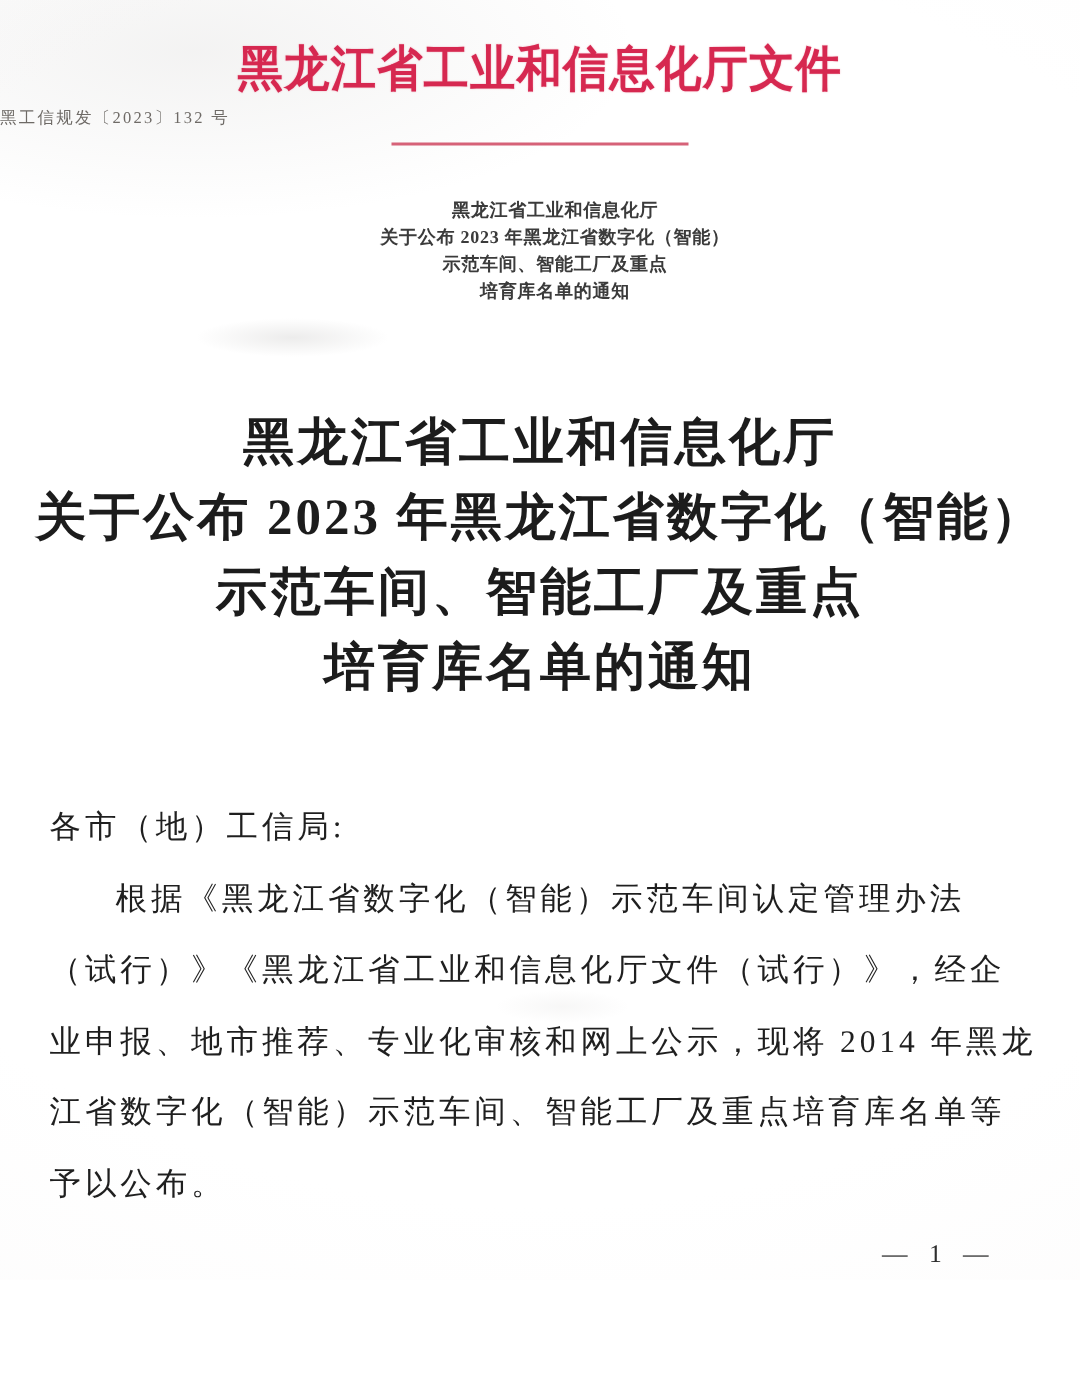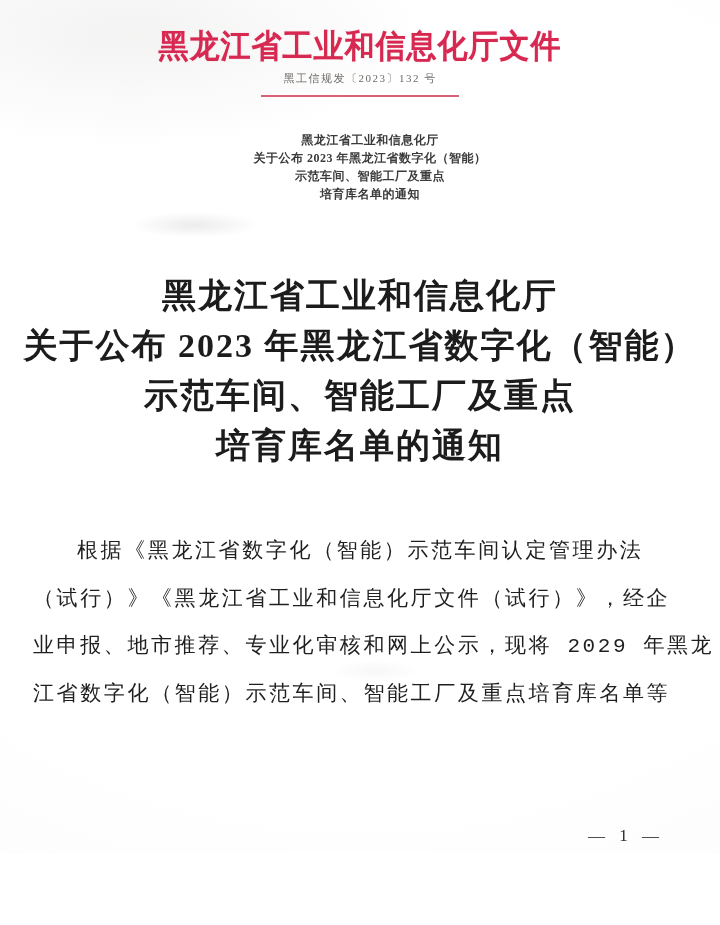--- a/index.html
+++ b/index.html
@@ -34,21 +34,20 @@
     text-align:center;
     font-size:30px;font-weight:bold;
     letter-spacing:1px;
     color:#d62850;
     transform:scaleY(1.08);
     text-shadow:0 0 1px rgba(214,40,80,0.45);
     white-space:nowrap;
   }
   .doc-number{
     position:absolute;left:0;top:71px;width:720px;
-    text-align:center;
     font-size:11px;
     letter-spacing:1.5px;
     color:#6e6a66;
     white-space:nowrap;
   }
   .red-rule{
     position:absolute;left:261px;top:95px;width:198px;height:2px;
     background:#cf4660;
     opacity:0.85;
   }
@@ -74,21 +73,21 @@
   .big-title .line{white-space:nowrap;}
 
   .body-text{
     position:absolute;left:33px;top:528px;width:658px;
     font-size:21px;
     color:#1f1f1f;
     line-height:47.5px;
     letter-spacing:2.6px;
   }
   .salutation{white-space:nowrap;}
-  .para-line{white-space:nowrap;font-family:Liberation Mono, monospace;}
+  .para-line{white-space:nowrap;}
   .para-line.indent{padding-left:44px;}
 
   .page-number{
     position:absolute;right:56px;top:826px;
     font-size:17px;
     color:#2e2e2e;
     letter-spacing:5px;
     white-space:nowrap;
   }
 </style>
@@ -114,21 +113,23 @@
   </div>
 
   <div class="big-title">
     <div class="line">黑龙江省工业和信息化厅</div>
     <div class="line">关于公布 2023 年黑龙江省数字化（智能）</div>
     <div class="line">示范车间、智能工厂及重点</div>
     <div class="line">培育库名单的通知</div>
   </div>
 
   <div class="body-text">
+    <div class="salutation">各市（地）工信局:</div>
     <div class="para-line indent">根据《黑龙江省数字化（智能）示范车间认定管理办法</div>
     <div class="para-line">（试行）》《黑龙江省工业和信息化厅文件（试行）》，经企</div>
-    <div class="para-line">业申报、地市推荐、专业化审核和网上公示，现将 2029 年黑龙</div>
+    <div class="para-line">业申报、地市推荐、专业化审核和网上公示，现将 2014 年黑龙</div>
     <div class="para-line">江省数字化（智能）示范车间、智能工厂及重点培育库名单等</div>
+    <div class="para-line">予以公布。</div>
   </div>
 
   <div class="page-number">— 1 —</div>
 
 </div>
 
 </body></html>

